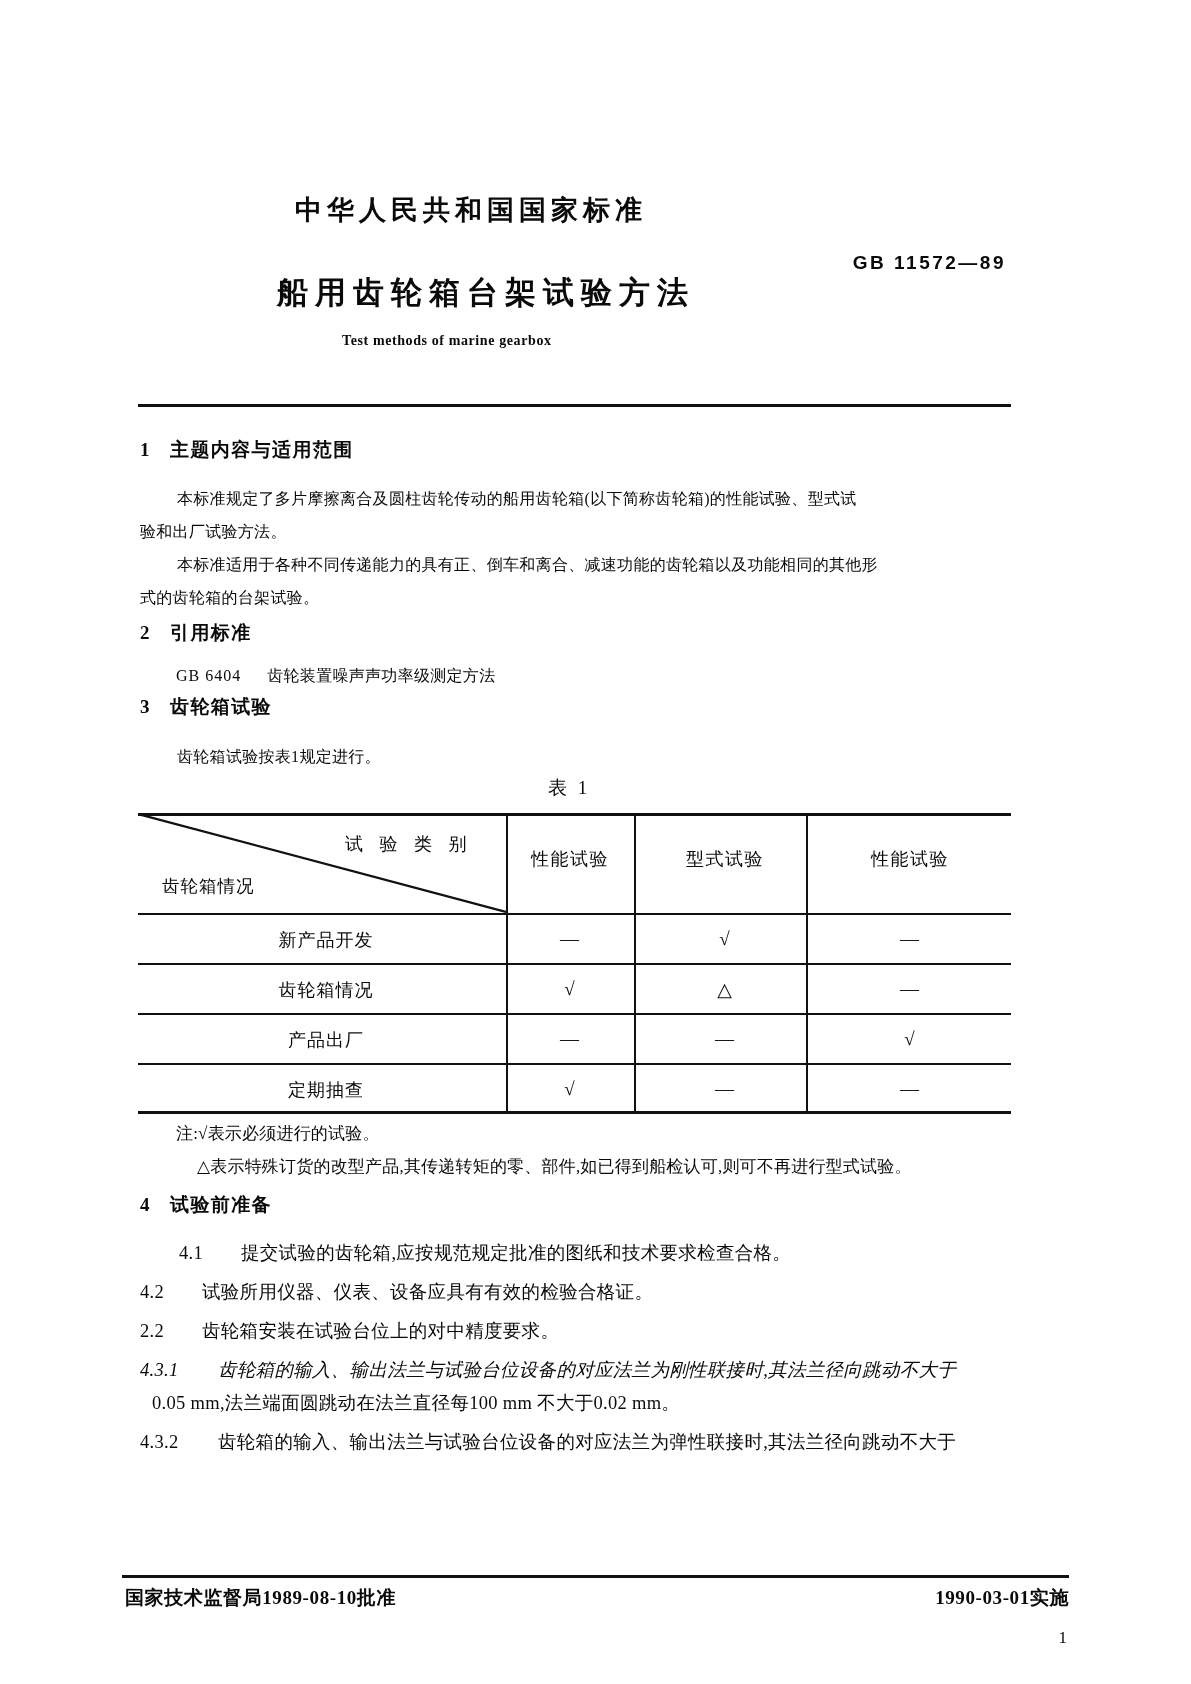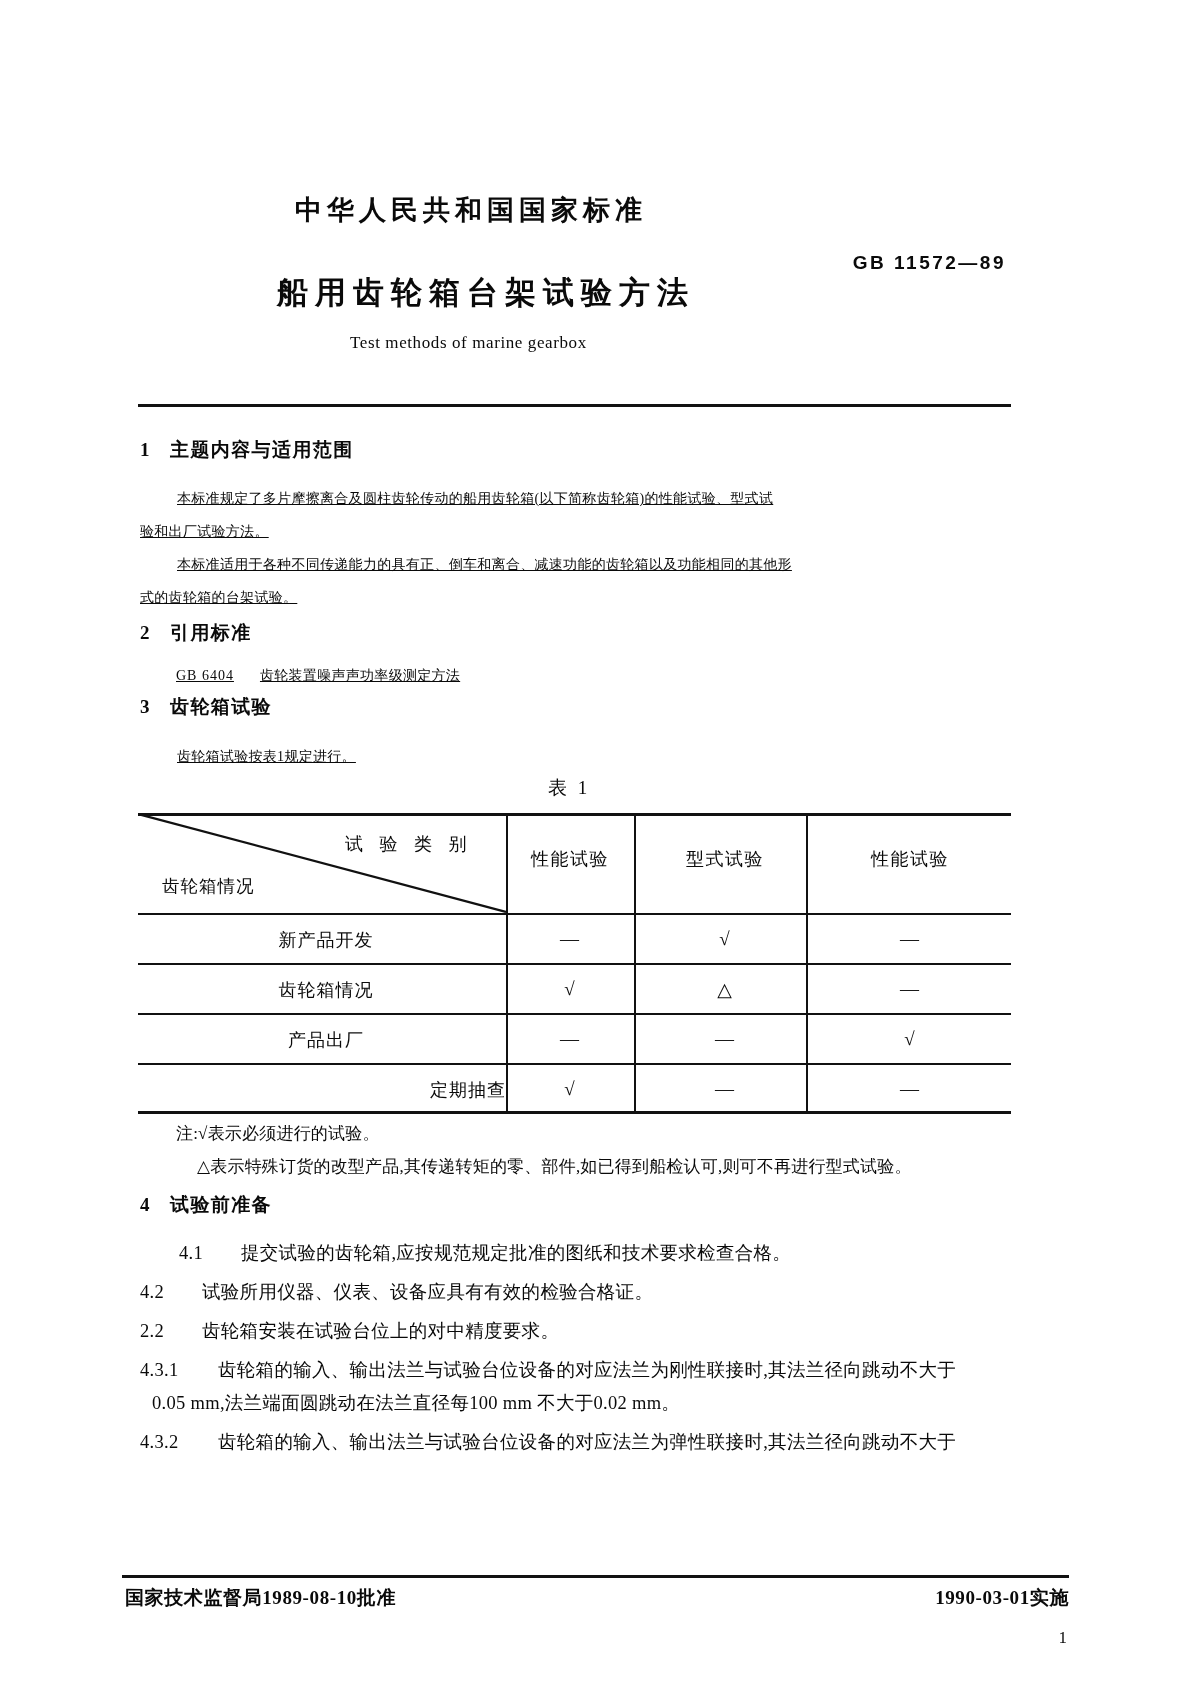--- a/index.html
+++ b/index.html
@@ -47,24 +47,24 @@
     position: absolute;
     left: 277px;
     top: 272px;
     font-size: 31px;
     font-weight: bold;
     letter-spacing: 7px;
     white-space: nowrap;
   }
   .doc-title-en {
     position: absolute;
-    left: 350px;
+    left: 342px;
     top: 333px;
-    font-size: 17px;
-    font-weight: normal;
+    font-size: 14px;
+    font-weight: bold;
     letter-spacing: 0.6px;
     font-family: "Liberation Serif", serif;
     white-space: nowrap;
   }
   .rule-top {
     position: absolute;
     left: 138px;
     top: 404px;
     width: 873px;
     height: 3px;
@@ -78,25 +78,24 @@
     font-weight: bold;
     letter-spacing: 1.4px;
     white-space: nowrap;
   }
   .sec-num {
     display: inline-block;
     width: 30px;
   }
   .para {
     position: absolute;
-    font-size: 14px;
+    font-size: 16px;
     letter-spacing: 0.3px;
     line-height: 33px;
     white-space: nowrap;
-    text-decoration: underline;
   }
   .indent {
     text-indent: 37px;
   }
   .numbered {
     position: absolute;
     font-size: 18.5px;
     letter-spacing: 0.3px;
     white-space: nowrap;
   }
@@ -290,21 +289,21 @@
   <div class="cell" style="left:146px; width:360px; top:978px;">齿轮箱情况</div>
   <div class="cell mark" style="left:506px; width:128px; top:978px;">√</div>
   <div class="cell mark" style="left:640px; width:170px; top:978px;">△</div>
   <div class="cell mark" style="left:812px; width:196px; top:978px;">—</div>
 
   <div class="cell" style="left:146px; width:360px; top:1028px;">产品出厂</div>
   <div class="cell mark" style="left:506px; width:128px; top:1028px;">—</div>
   <div class="cell mark" style="left:640px; width:170px; top:1028px;">—</div>
   <div class="cell mark" style="left:812px; width:196px; top:1028px;">√</div>
 
-  <div class="cell" style="left:146px; width:360px; top:1078px;text-align:right;">定期抽查</div>
+  <div class="cell" style="left:146px; width:360px; top:1078px;">定期抽查</div>
   <div class="cell mark" style="left:506px; width:128px; top:1078px;">√</div>
   <div class="cell mark" style="left:640px; width:170px; top:1078px;">—</div>
   <div class="cell mark" style="left:812px; width:196px; top:1078px;">—</div>
 
   <div class="note" style="left:176px; top:1122px;">注:√表示必须进行的试验。</div>
   <div class="note" style="left:197px; top:1155px;">△表示特殊订货的改型产品,其传递转矩的零、部件,如已得到船检认可,则可不再进行型式试验。</div>
 
   <div class="sec-head" style="left:140px; top:1192px;">
     <span class="sec-num">4</span><span>试验前准备</span>
   </div>
@@ -312,21 +311,21 @@
   <div class="numbered" style="left:140px; top:1240px;margin-left:39px;">
     <span class="lbl">4.1</span><span>提交试验的齿轮箱,应按规范规定批准的图纸和技术要求检查合格。</span>
   </div>
   <div class="numbered" style="left:140px; top:1279px;">
     <span class="lbl">4.2</span><span>试验所用仪器、仪表、设备应具有有效的检验合格证。</span>
   </div>
   <div class="numbered" style="left:140px; top:1318px;">
     <span class="lbl">2.2</span><span>齿轮箱安装在试验台位上的对中精度要求。</span>
   </div>
 
-  <div class="numbered" style="left:140px; top:1357px;">
+  <div class="numbered" style="left:140px; top:1357px;font-style:italic;">
     <span class="lbl wide">4.3.1</span><span>齿轮箱的输入、输出法兰与试验台位设备的对应法兰为刚性联接时,其法兰径向跳动不大于</span>
   </div>
   <div class="numbered" style="left:152px; top:1390px;">0.05 mm,法兰端面圆跳动在法兰直径每100 mm 不大于0.02 mm。</div>
 
   <div class="numbered" style="left:140px; top:1429px;">
     <span class="lbl wide">4.3.2</span><span>齿轮箱的输入、输出法兰与试验台位设备的对应法兰为弹性联接时,其法兰径向跳动不大于</span>
   </div>
 
   <div class="rule-bottom"></div>
   <div class="foot-left">国家技术监督局1989-08-10批准</div>

